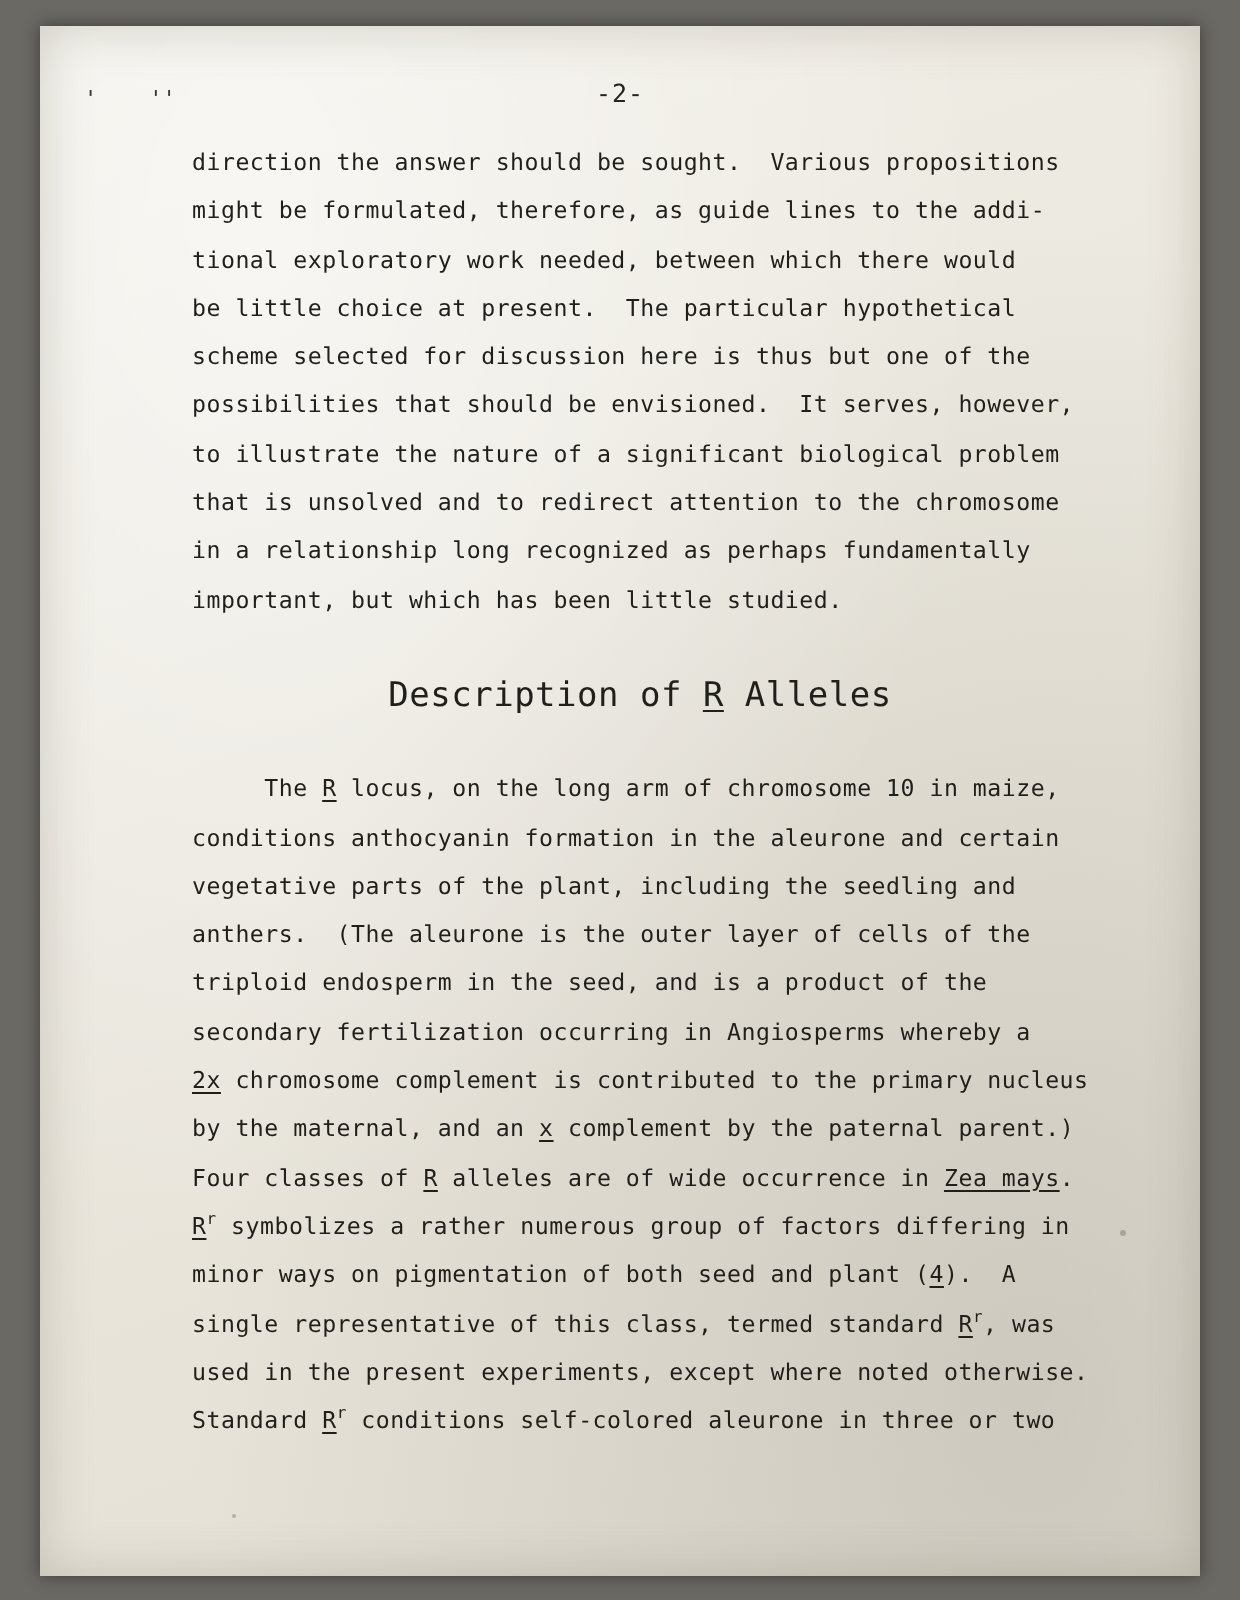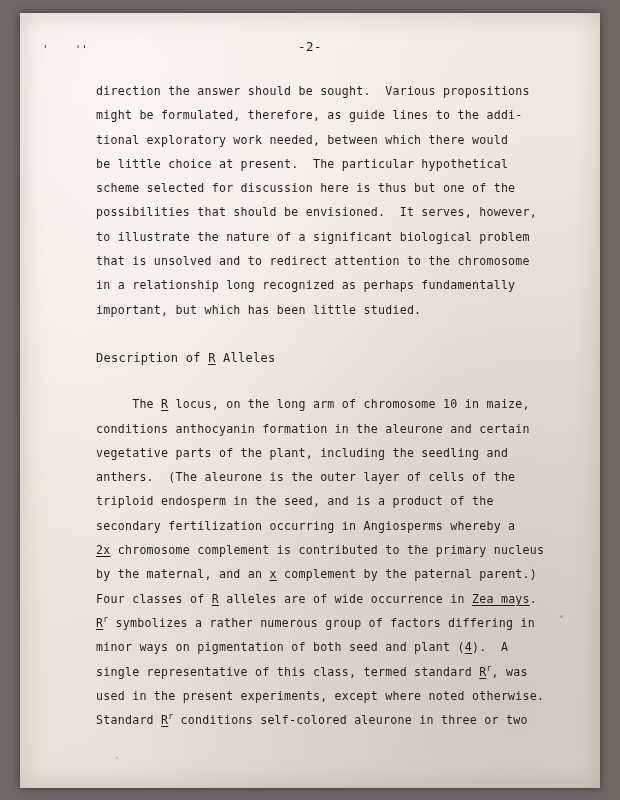--- a/index.html
+++ b/index.html
@@ -74,36 +74,36 @@
     top: 26px;
     left: 0;
     width: 580px;
     text-align: center;
     font-size: 12.5px;
     letter-spacing: 0.5px;
     color: #26241f;
   }
   .body-text {
     position: absolute;
-    top: 66px;
+    top: 56px;
     left: 76px;
     width: 448px;
     font-size: 11.6px;
     line-height: 24.3px;
     letter-spacing: 0.25px;
     color: #211f1b;
   }
   .para {
     margin: 0;
     white-space: pre-wrap;
   }
   .section-heading {
     margin: 24px 0 22px 0;
-    text-align: left;
-    font-size: 12px;
+    text-align: center;
+    font-size: 17px;
     letter-spacing: 0.25px;
   }
   u {
     text-decoration: underline;
     text-underline-offset: 2px;
   }
   sup {
     font-size: 8px;
     vertical-align: super;
     line-height: 0;

